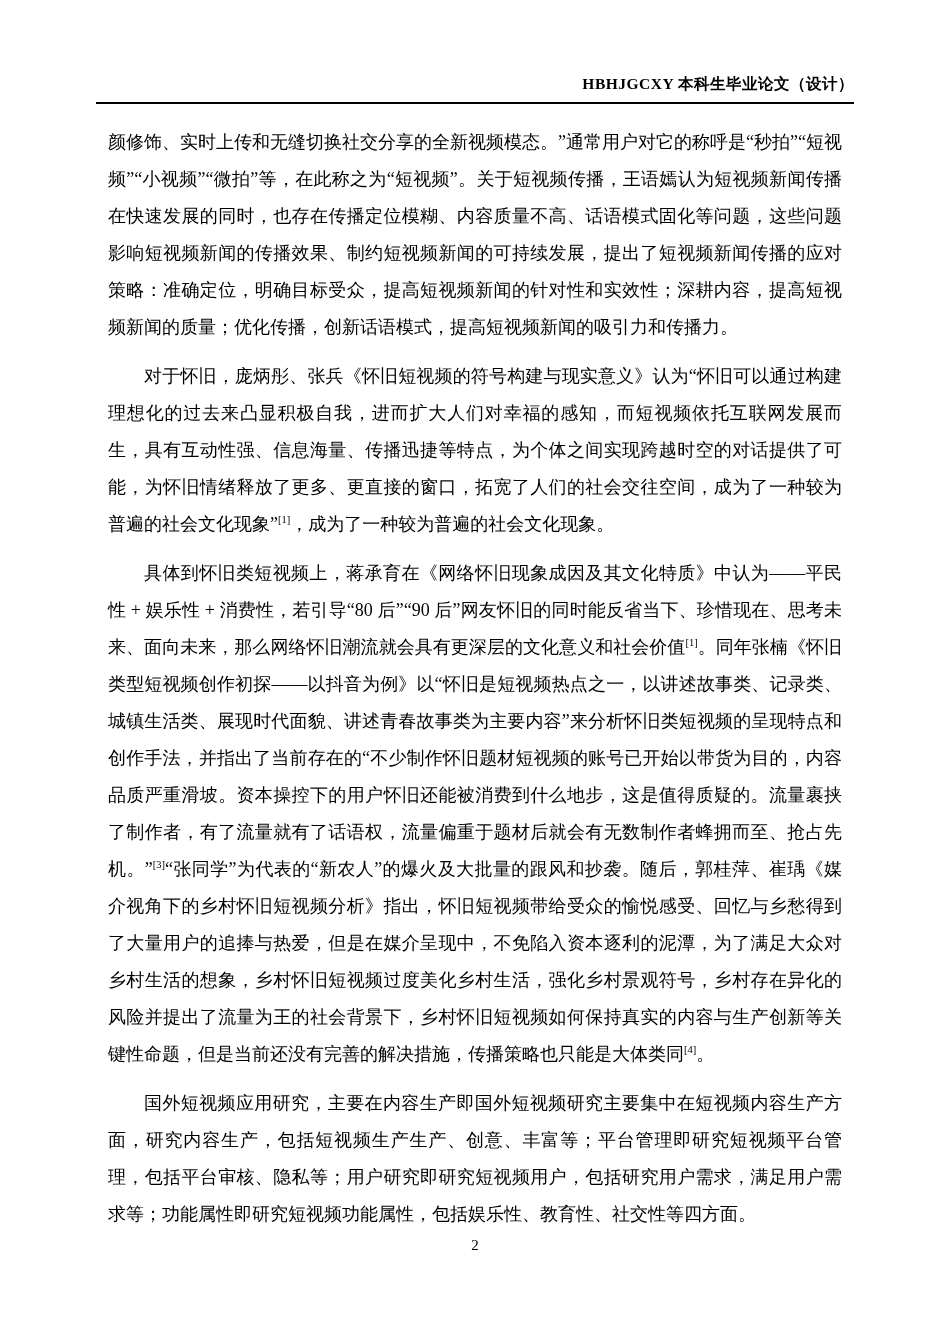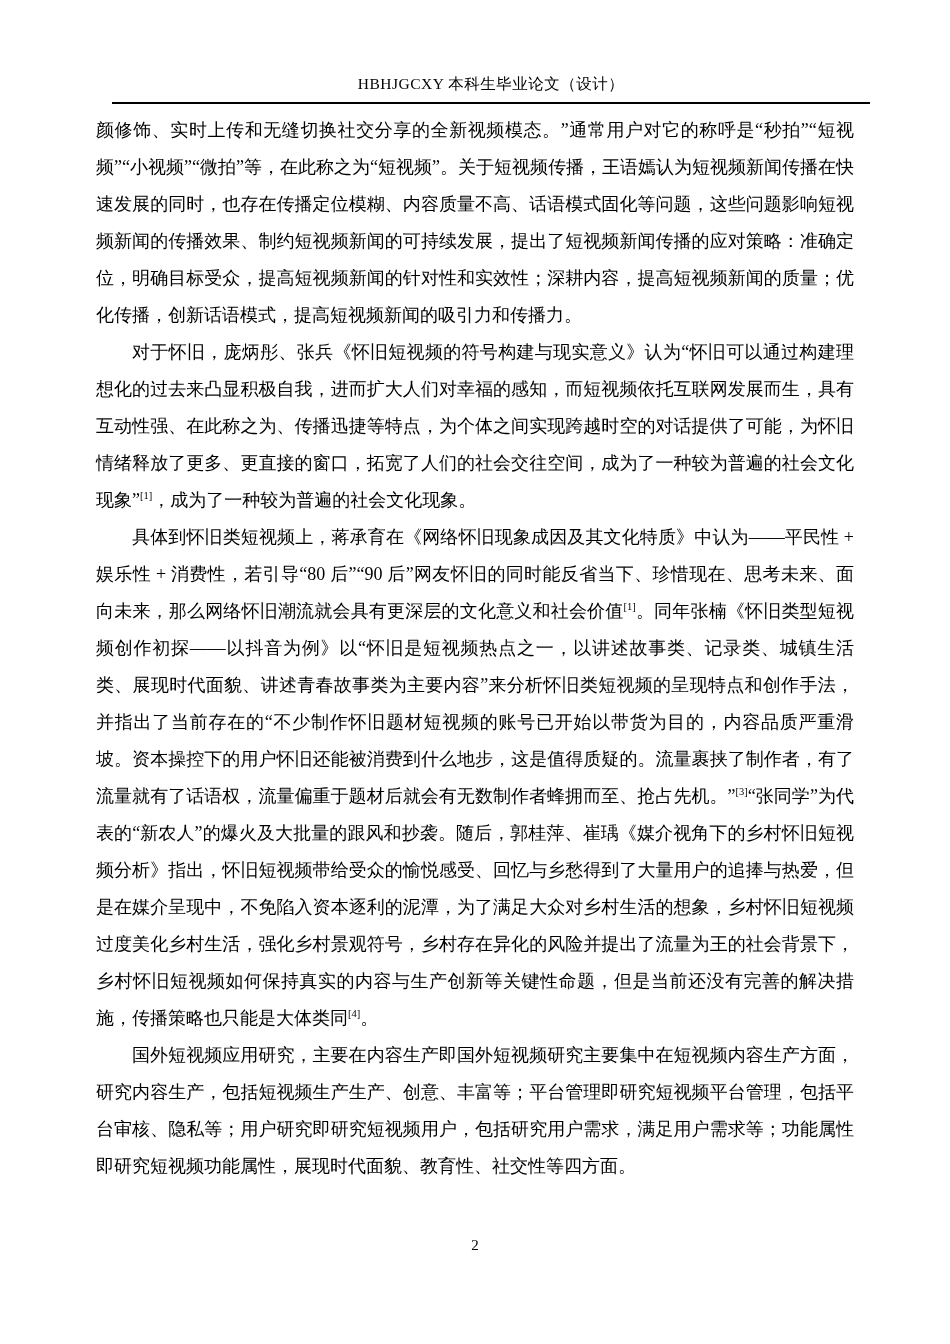--- a/index.html
+++ b/index.html
@@ -12,43 +12,44 @@
     width: 950px;
     height: 1344px;
     background: #ffffff;
     color: #000000;
     font-family: "Liberation Serif", "DejaVu Serif", serif;
     overflow: hidden;
   }
   .header-wrap {
     position: absolute;
     top: 74px;
-    left: 112px;
+    left: 96px;
     width: 758px;
-    text-align: center;
+    text-align: right;
     border-bottom: 2px solid #000000;
     padding-bottom: 7px;
+    font-weight: bold;
   }
   .header-title {
     font-size: 15.5px;
     letter-spacing: 0.5px;
     white-space: nowrap;
   }
   .content {
     position: absolute;
     top: 112px;
     left: 96px;
     width: 758px;
     font-size: 18px;
     line-height: 37px;
     text-align: justify;
     text-justify: inter-ideograph;
   }
   .para {
-    margin: 0;
+    margin: 12px;
     word-break: break-all;
   }
   .para.indent {
     text-indent: 2em;
   }
   sup.cite {
     font-size: 10.5px;
     line-height: 0;
     vertical-align: super;
   }
@@ -67,22 +68,22 @@
 <body>
 
 <div class="page">
 
   <div class="header-wrap">
     <div class="header-title">HBHJGCXY 本科生毕业论文（设计）</div>
   </div>
 
   <div class="content">
       <p class="para"><span>颜修饰、实时上传和无缝切换社交分享的全新视频模态。”通常用户对它的称呼是“秒拍”“短视频”“小视频”“微拍”等，在此称之为“短视频”。关于短视频传播，王语嫣认为短视频新闻传播在快速发展的同时，也存在传播定位模糊、内容质量不高、话语模式固化等问题，这些问题影响短视频新闻的传播效果、制约短视频新闻的可持续发展，提出了短视频新闻传播的应对策略：准确定位，明确目标受众，提高短视频新闻的针对性和实效性；深耕内容，提高短视频新闻的质量；优化传播，创新话语模式，提高短视频新闻的吸引力和传播力。</span></p>
-      <p class="para indent"><span>对于怀旧，庞炳彤、张兵《怀旧短视频的符号构建与现实意义》认为“怀旧可以通过构建理想化的过去来凸显积极自我，进而扩大人们对幸福的感知，而短视频依托互联网发展而生，具有互动性强、在此称之为、传播迅捷等特点，为个体之间实现跨越时空的对话提供了可能，为怀旧情绪释放了更多、更直接的窗口，拓宽了人们的社会交往空间，成为了一种较为普遍的社会文化现象”</span><sup class="cite">[1]</sup><span>，成为了一种较为普遍的社会文化现象。</span></p>
+      <p class="para indent"><span>对于怀旧，庞炳彤、张兵《怀旧短视频的符号构建与现实意义》认为“怀旧可以通过构建理想化的过去来凸显积极自我，进而扩大人们对幸福的感知，而短视频依托互联网发展而生，具有互动性强、信息海量、传播迅捷等特点，为个体之间实现跨越时空的对话提供了可能，为怀旧情绪释放了更多、更直接的窗口，拓宽了人们的社会交往空间，成为了一种较为普遍的社会文化现象”</span><sup class="cite">[1]</sup><span>，成为了一种较为普遍的社会文化现象。</span></p>
       <p class="para indent"><span>具体到怀旧类短视频上，蒋承育在《网络怀旧现象成因及其文化特质》中认为——平民性 + 娱乐性 + 消费性，若引导“80 后”“90 后”网友怀旧的同时能反省当下、珍惜现在、思考未来、面向未来，那么网络怀旧潮流就会具有更深层的文化意义和社会价值</span><sup class="cite">[1]</sup><span>。同年张楠《怀旧类型短视频创作初探——以抖音为例》以“怀旧是短视频热点之一，以讲述故事类、记录类、城镇生活类、展现时代面貌、讲述青春故事类为主要内容”来分析怀旧类短视频的呈现特点和创作手法，并指出了当前存在的“不少制作怀旧题材短视频的账号已开始以带货为目的，内容品质严重滑坡。资本操控下的用户怀旧还能被消费到什么地步，这是值得质疑的。流量裹挟了制作者，有了流量就有了话语权，流量偏重于题材后就会有无数制作者蜂拥而至、抢占先机。”</span><sup class="cite">[3]</sup><span>“张同学”为代表的“新农人”的爆火及大批量的跟风和抄袭。随后，郭桂萍、崔瑀《媒介视角下的乡村怀旧短视频分析》指出，怀旧短视频带给受众的愉悦感受、回忆与乡愁得到了大量用户的追捧与热爱，但是在媒介呈现中，不免陷入资本逐利的泥潭，为了满足大众对乡村生活的想象，乡村怀旧短视频过度美化乡村生活，强化乡村景观符号，乡村存在异化的风险并提出了流量为王的社会背景下，乡村怀旧短视频如何保持真实的内容与生产创新等关键性命题，但是当前还没有完善的解决措施，传播策略也只能是大体类同</span><sup class="cite">[4]</sup><span>。</span></p>
-      <p class="para indent"><span>国外短视频应用研究，主要在内容生产即国外短视频研究主要集中在短视频内容生产方面，研究内容生产，包括短视频生产生产、创意、丰富等；平台管理即研究短视频平台管理，包括平台审核、隐私等；用户研究即研究短视频用户，包括研究用户需求，满足用户需求等；功能属性即研究短视频功能属性，展现时代面貌、教育性、社交性等四方面。</span></p>
+      <p class="para indent"><span>国外短视频应用研究，主要在内容生产即国外短视频研究主要集中在短视频内容生产方面，研究内容生产，包括短视频生产生产、创意、丰富等；平台管理即研究短视频平台管理，包括平台审核、隐私等；用户研究即研究短视频用户，包括研究用户需求，满足用户需求等；功能属性即研究短视频功能属性，包括娱乐性、教育性、社交性等四方面。</span></p>
     </div>
 
   <div class="footer">
     <span class="page-number">2</span>
   </div>
 
 </div>
 
 </body></html>

